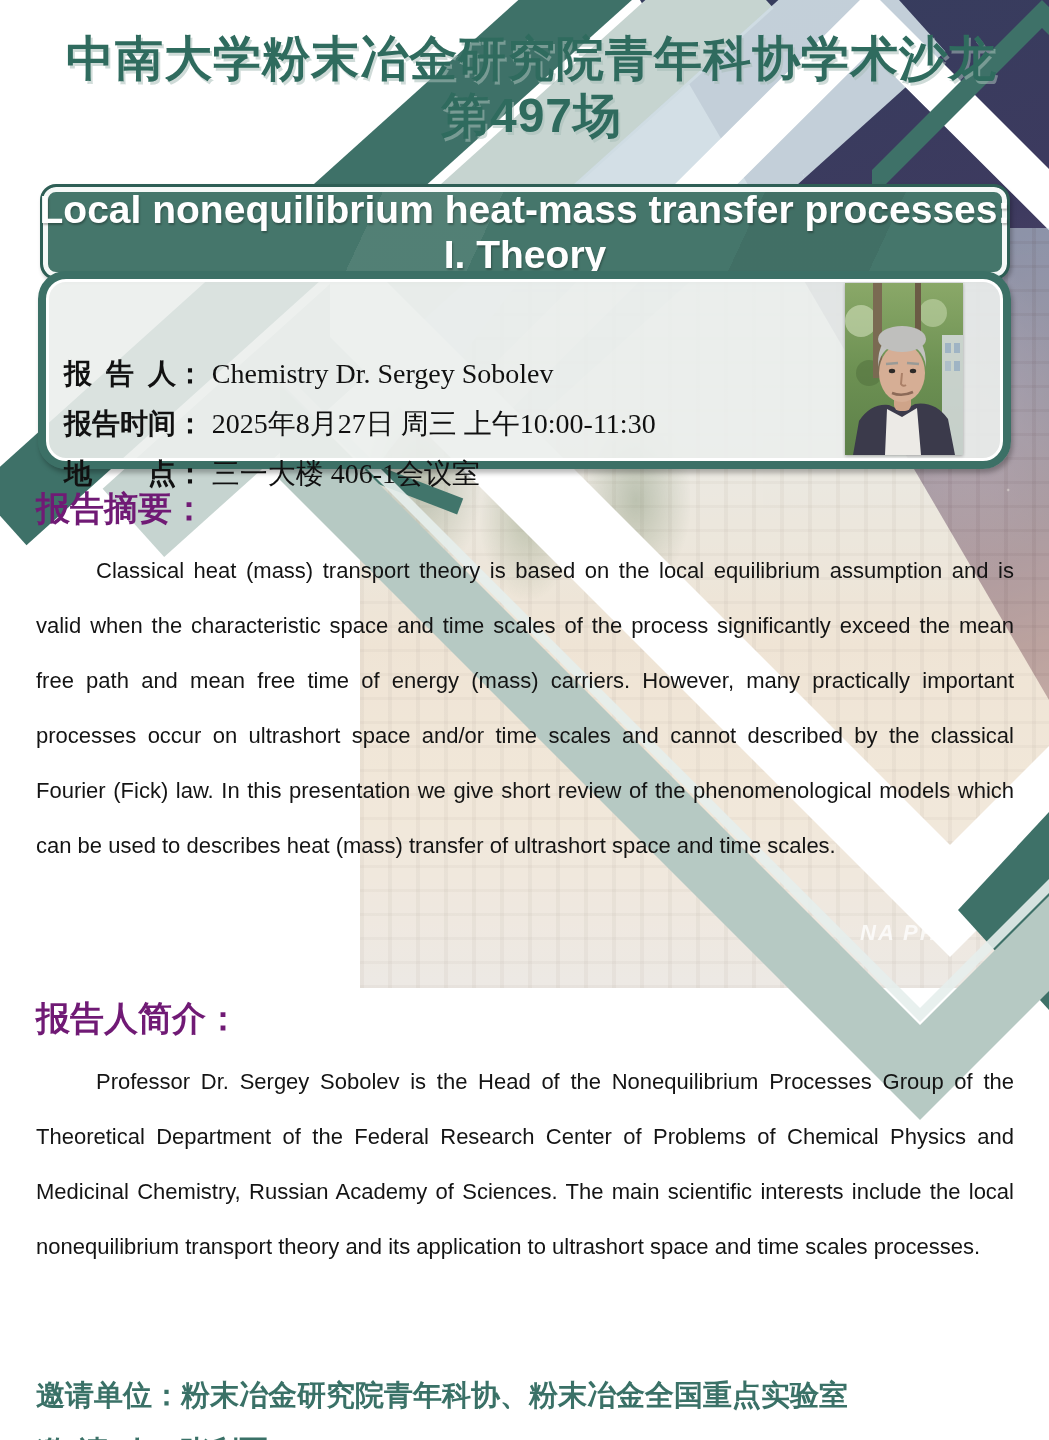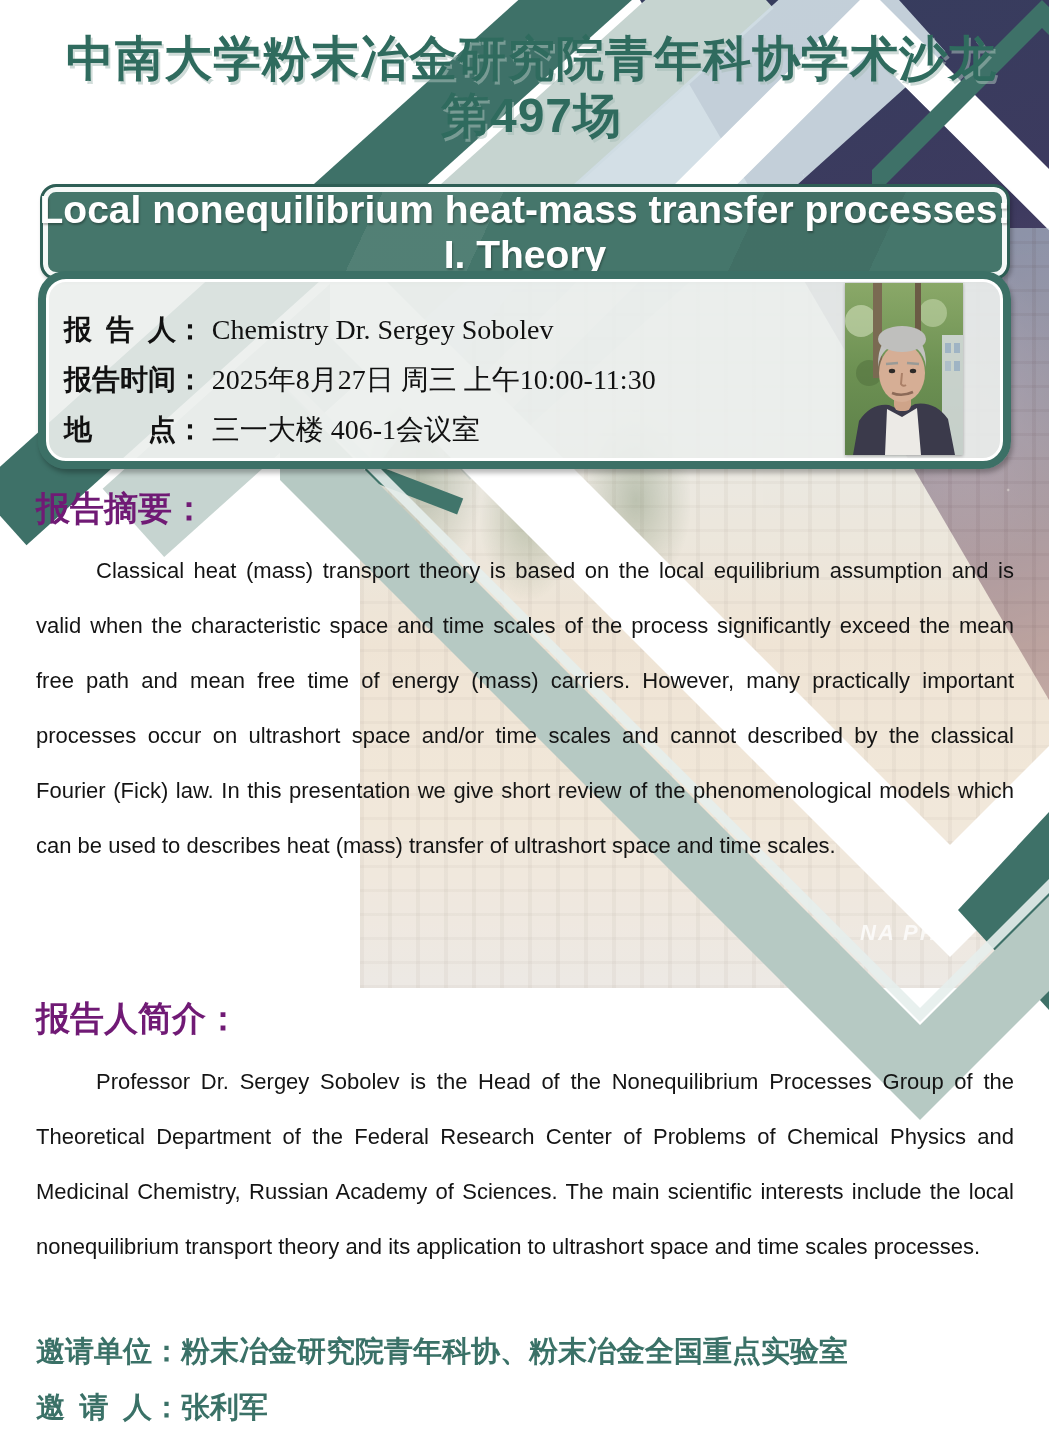--- a/index.html
+++ b/index.html
@@ -116,21 +116,21 @@
   .info-card{
     position:absolute; left:38px; top:271px; width:973px; height:198px;
     border-radius:28px; border:8px solid #3c7066;
     background:rgba(235,238,236,.90);
     box-shadow:inset 0 0 0 3px #ffffff, 2px 4px 5px rgba(0,0,0,.28);
   }
   .info-row{position:absolute; left:18px; white-space:nowrap; font-size:28px; color:#111;}
   .info-row.r1{top:32px;} .info-row.r2{top:82px;} .info-row.r3{top:132px;}
   .jlabel{
     display:inline-block; width:4em; text-align:justify; text-align-last:justify;
-    font-weight:600; vertical-align:bottom;
+    font-weight:600; vertical-align:bottom;margin-top:44px;
   }
   .colon{font-weight:600;}
   .info-value{font-family:"Liberation Serif", serif;}
 
   .speaker-photo{
     position:absolute; left:845px; top:283px; width:118px; height:172px;
     box-shadow:0 1px 3px rgba(0,0,0,.3);
   }
   .speaker-photo svg{display:block; width:100%; height:100%;}
 

